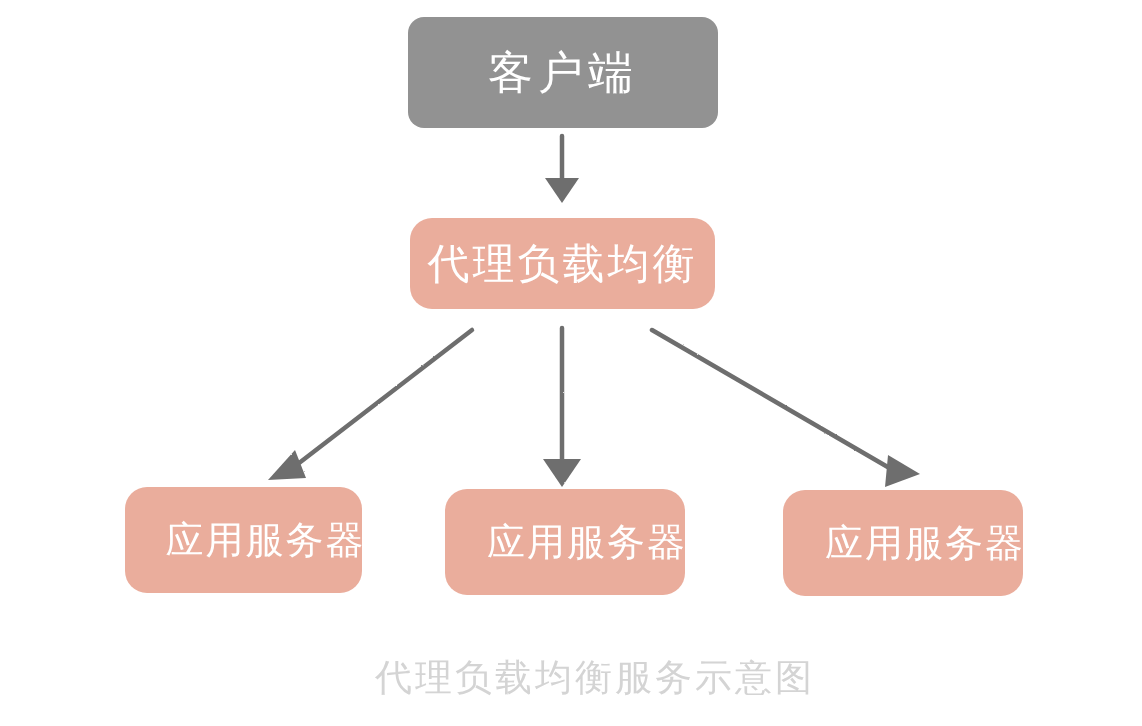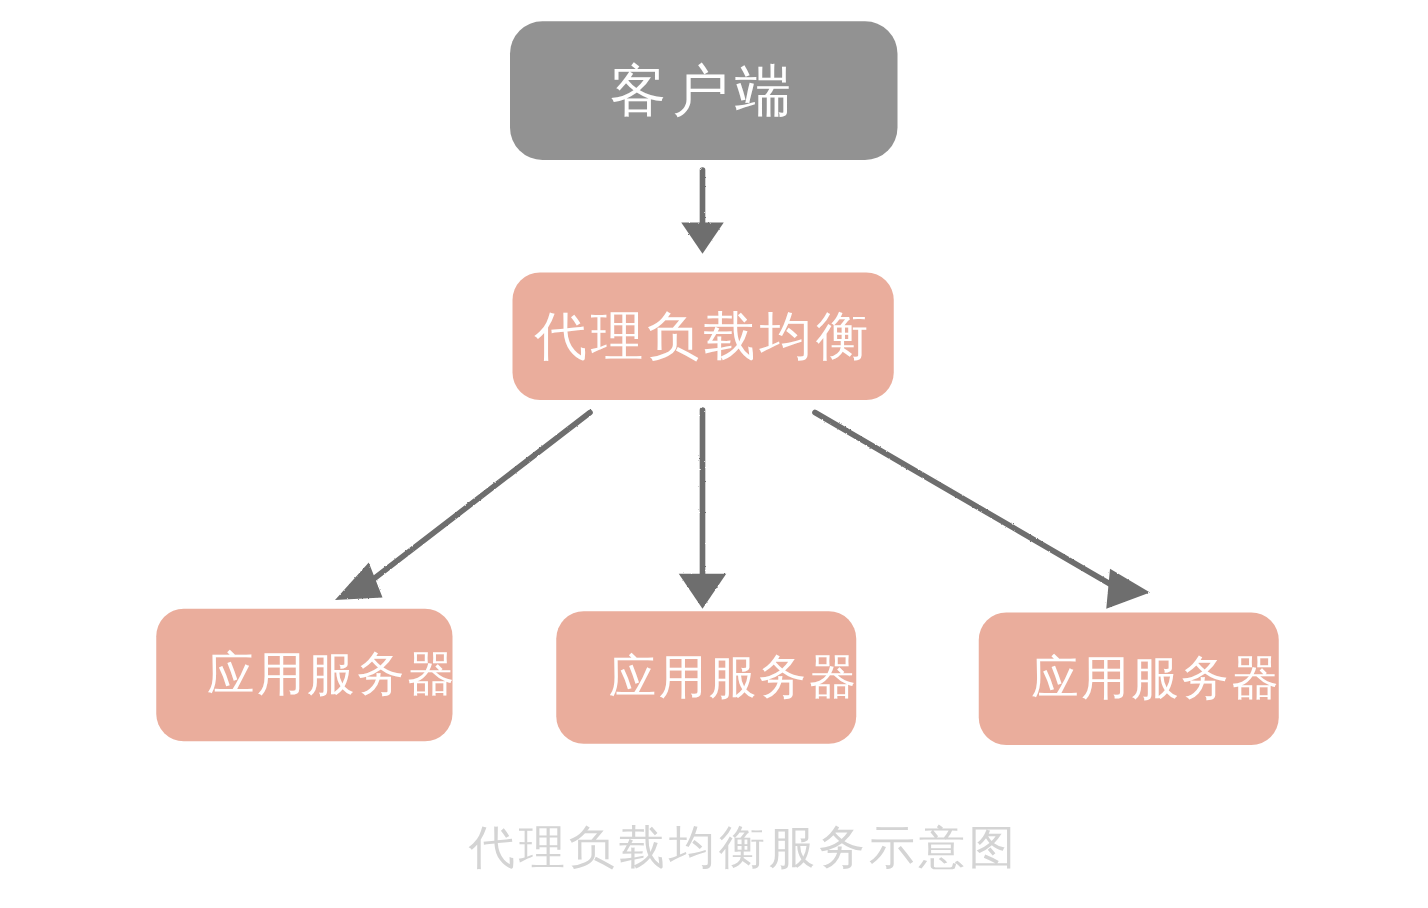--- a/index.html
+++ b/index.html
@@ -35,32 +35,32 @@
     display: block;
     white-space: nowrap;
   }
   
   #node-client {
     left: 408px;
     top: 17px;
     width: 310px;
     height: 111px;
     background: #929292;
-    border-radius: 26px;
+    border-radius: 16px;
   }
   #node-client .node-label {
     font-size: 45px;
     letter-spacing: 5px;
   }
   
   #node-balancer {
     left: 410px;
     top: 218px;
     width: 305px;
-    height: 102px;
+    height: 91px;
     background: #eaad9c;
     border-radius: 22px;
   }
   #node-balancer .node-label {
     font-size: 42px;
     letter-spacing: 3px;
   }
   
   .node-server {
     background: #eaad9c;

